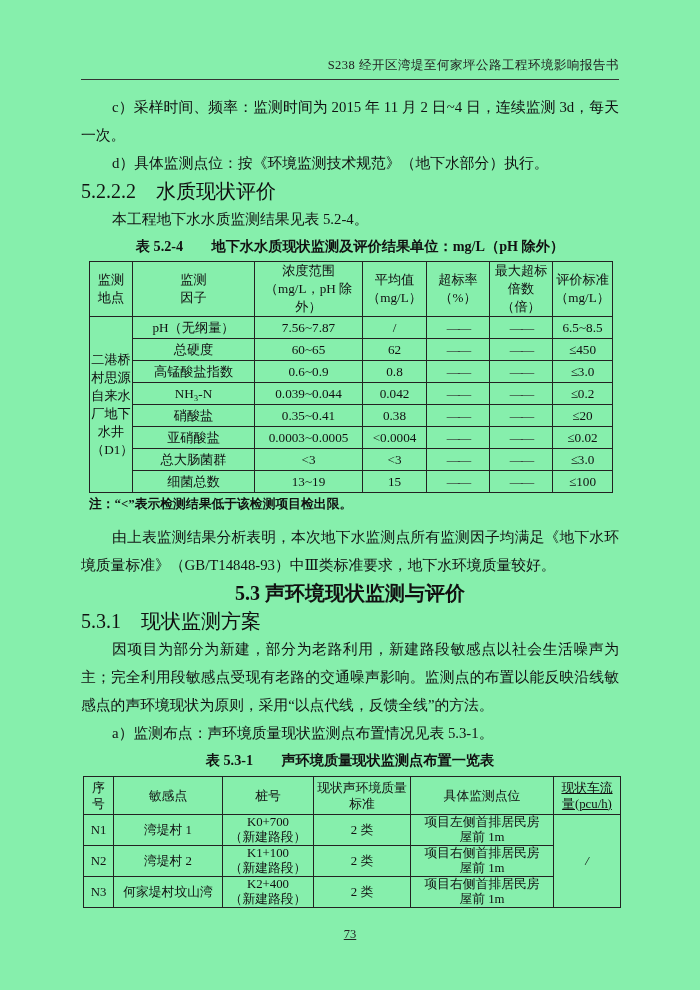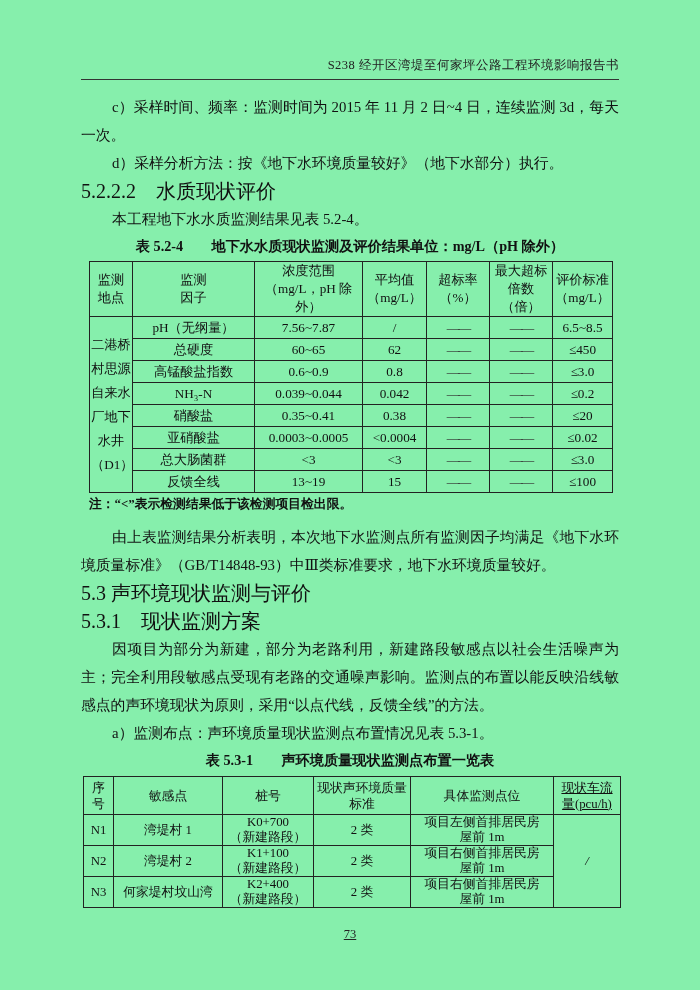--- a/index.html
+++ b/index.html
@@ -9,50 +9,50 @@
     font-family:"Liberation Serif","DejaVu Serif",serif;color:#111;
   }
   .header-band{
     text-align:right;font-size:12.5px;color:#222;letter-spacing:.5px;
     padding-bottom:5px;border-bottom:1.5px solid #333;
   }
   .para{font-size:14.8px;line-height:28px;margin:0;text-align:justify;}
   .indent{text-indent:2.1em;}
   .mt{margin-top:13px;}
   .heading{font-size:20px;line-height:28px;font-weight:normal;}
-  .bold{font-weight:normal;}
+  .bold{font-weight:bold;text-align:center;}
   .tbl-title{text-align:center;font-weight:bold;font-size:14.2px;line-height:26px;}
   table{border-collapse:collapse;table-layout:fixed;}
   th,td{border:1px solid #222;text-align:center;vertical-align:middle;
         padding:0 1px;font-weight:normal;white-space:pre-line;overflow:hidden;}
   .t1{width:523px;margin-left:8px;margin-top:2px;}
   .t1 th{height:44px;font-size:13.2px;line-height:18px;}
   .t1 td{height:21px;font-size:13.2px;line-height:16px;}
-  .t1 .site-cell{font-size:13.2px;line-height:24px;}
+  .t1 .site-cell{font-size:13.2px;line-height:18px;}
   .dash-cell{letter-spacing:-2px;color:#333;}
   .note{font-size:12.8px;font-weight:bold;line-height:22px;margin-left:8px;}
   .t2{width:537px;margin-left:2px;margin-top:3px;}
   .t2 th{height:37px;font-size:12.8px;line-height:16px;}
   .t2 td{height:28px;font-size:12.8px;line-height:15px;}
   .u{text-decoration:underline;}
   .slash-cell{font-style:italic;}
   .footer-num{position:absolute;bottom:48px;left:0;width:100%;
     text-align:center;font-size:12.5px;color:#222;text-decoration:underline;}
 </style>
 </head>
 <body>
 
 <div class="page">
 
   <div class="header-band">
     <span>S238 经开区湾堤至何家坪公路工程环境影响报告书</span>
   </div>
 
   <p class="para indent mt">c）采样时间、频率：监测时间为 2015 年 11 月 2 日~4 日，连续监测 3d，每天一次。</p>
-  <p class="para indent">d）采样分析方法：按《地下水环境质量较好》（地下水部分）执行。</p>
+  <p class="para indent">d）具体监测点位：按《环境监测技术规范》（地下水部分）执行。</p>
   <div class="heading">5.2.2.2　水质现状评价</div>
   <p class="para indent">本工程地下水水质监测结果见表 5.2-4。</p>
 
   <div class="tbl-title">表 5.2-4　　地下水水质现状监测及评价结果单位：mg/L（pH 除外）</div>
 
   <table class="t1">
     <colgroup>
       <col style="width:43px">
         <col style="width:122px">
         <col style="width:108px">
@@ -136,21 +136,21 @@
       </tr>
       <tr>
         <td>总大肠菌群</td>
         <td>&lt;3</td>
         <td>&lt;3</td>
         <td class="dash-cell">——</td>
         <td class="dash-cell">——</td>
         <td>≤3.0</td>
       </tr>
       <tr>
-        <td>反馈全线</td>
+        <td>细菌总数</td>
         <td>13~19</td>
         <td>15</td>
         <td class="dash-cell">——</td>
         <td class="dash-cell">——</td>
         <td>≤100</td>
       </tr>
     </tbody>
   </table>
 
   <div class="note">注：“&lt;”表示检测结果低于该检测项目检出限。</div>

